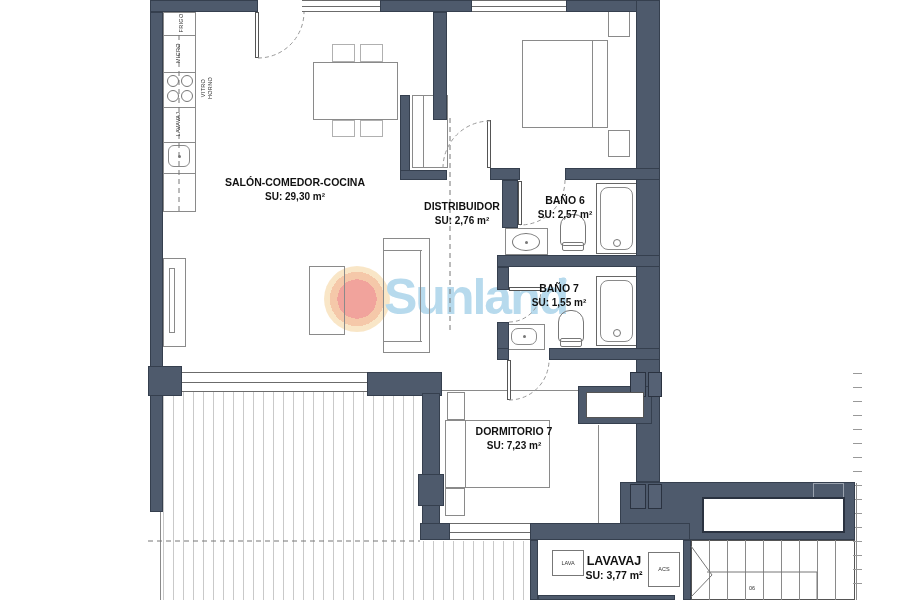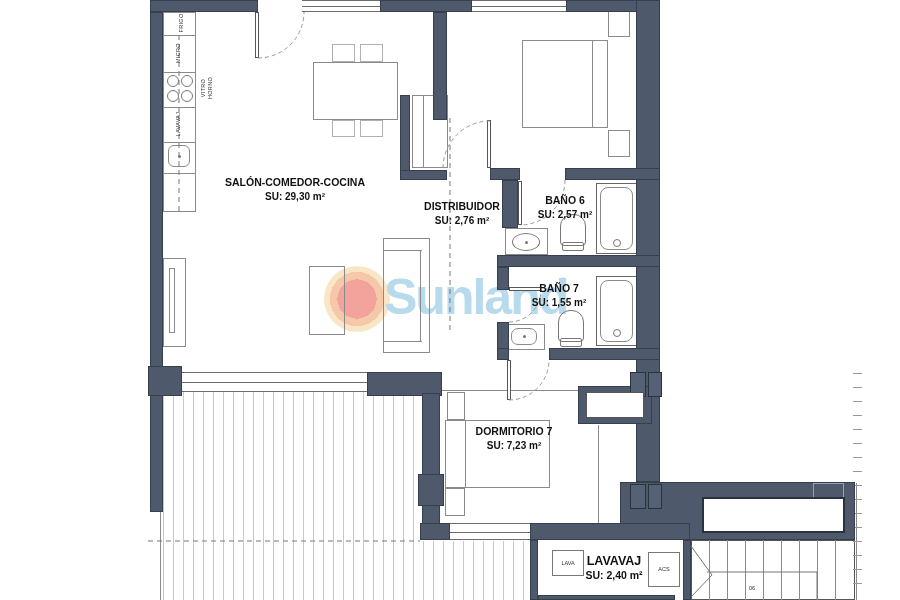--- a/index.html
+++ b/index.html
@@ -217,21 +217,21 @@
   <div class="rl" style="left:559px;top:295px">
     <div>BAÑO 7</div>
     <div class="a">SU: 1,55 m²</div>
   </div>
   <div class="rl" style="left:514px;top:438px">
     <div>DORMITORIO 7</div>
     <div class="a">SU: 7,23 m²</div>
   </div>
   <div class="rl big" style="left:614px;top:568px">
     <div>LAVAVAJ</div>
-    <div class="a">SU: 2,40 m²</div>
+    <div class="a">SU: 3,77 m²</div>
   </div>
 
   <div class="vtext" style="left:181px;top:23px">FRIGO</div>
   <div class="vtext" style="left:178px;top:53px">MICRO</div>
   <div class="vtext" style="left:203px;top:88px">VITRO</div>
   <div class="vtext" style="left:210px;top:88px">HORNO</div>
   <div class="vtext" style="left:178px;top:124px">LAVAVAJ</div>
   <div class="htext" style="left:568px;top:563px">LAVA</div>
   <div class="htext" style="left:664px;top:569px">ACS</div>
   <div class="htext" style="left:752px;top:588px">06</div>

